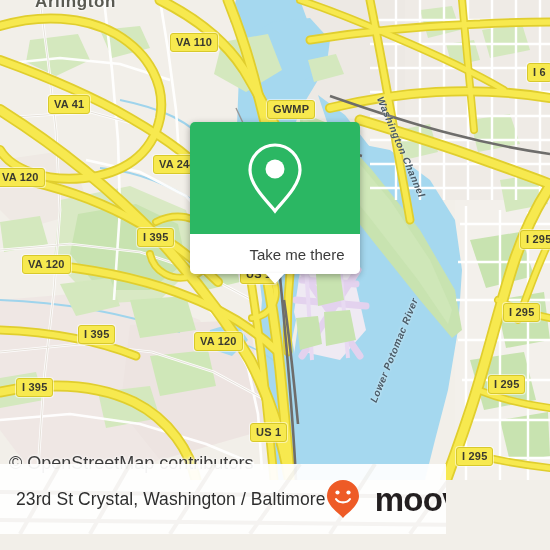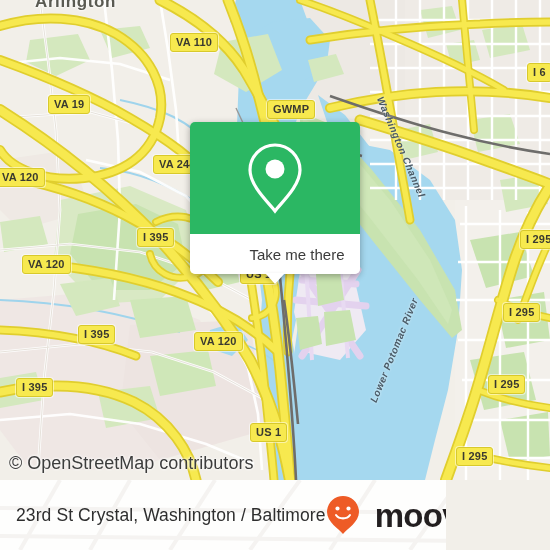--- a/index.html
+++ b/index.html
@@ -112,21 +112,21 @@
     width: 0; height: 0;
     border-left: 10px solid transparent;
     border-right: 10px solid transparent;
     border-top: 11px solid #FFFFFF;
     filter: drop-shadow(0 2px 2px rgba(0,0,0,0.16));
   }
 
   
   #footer {
     position: absolute;
-    left: 0; bottom: 0;
+    left: 0; bottom: 16px;
     width: 446px; height: 70px;
     background: rgba(255,255,255,0.90);
     display: flex;
     align-items: center;
     justify-content: space-between;
     padding: 0 16px 0 16px;
     overflow: hidden;
     z-index: 60;
   }
   #footer-bg { position: absolute; left: 0; top: 0; width: 550px; height: 70px; opacity: 0.40; }
@@ -377,21 +377,21 @@
         </g>
       </g>
     </svg>
 
     <div class="place-label" style="left:35px; top:-8px;">Arlington</div>
 
     <div class="water-label" style="left:385px; top:95px; transform:rotate(67deg); transform-origin:0 0;">Washington Channel</div>
     <div class="water-label" style="left:368px; top:400px; transform:rotate(-68deg); transform-origin:0 0;">Lower Potomac River</div>
 
     <div class="shield" style="left:170px; top:33px;">VA 110</div>
-    <div class="shield" style="left:48px; top:95px;">VA 19</div>
+    <div class="shield" style="left:48px; top:95px;">VA 41</div>
     <div class="shield" style="left:267px; top:100px;">GWMP</div>
     <div class="shield" style="left:-4px; top:168px;">VA 120</div>
     <div class="shield" style="left:153px; top:155px;">VA 244</div>
     <div class="shield" style="left:137px; top:228px;">I 395</div>
     <div class="shield" style="left:22px; top:255px;">VA 120</div>
     <div class="shield" style="left:240px; top:265px;">US 1</div>
     <div class="shield" style="left:78px; top:325px;">I 395</div>
     <div class="shield" style="left:194px; top:332px;">VA 120</div>
     <div class="shield" style="left:16px; top:378px;">I 395</div>
     <div class="shield" style="left:250px; top:423px;">US 1</div>

